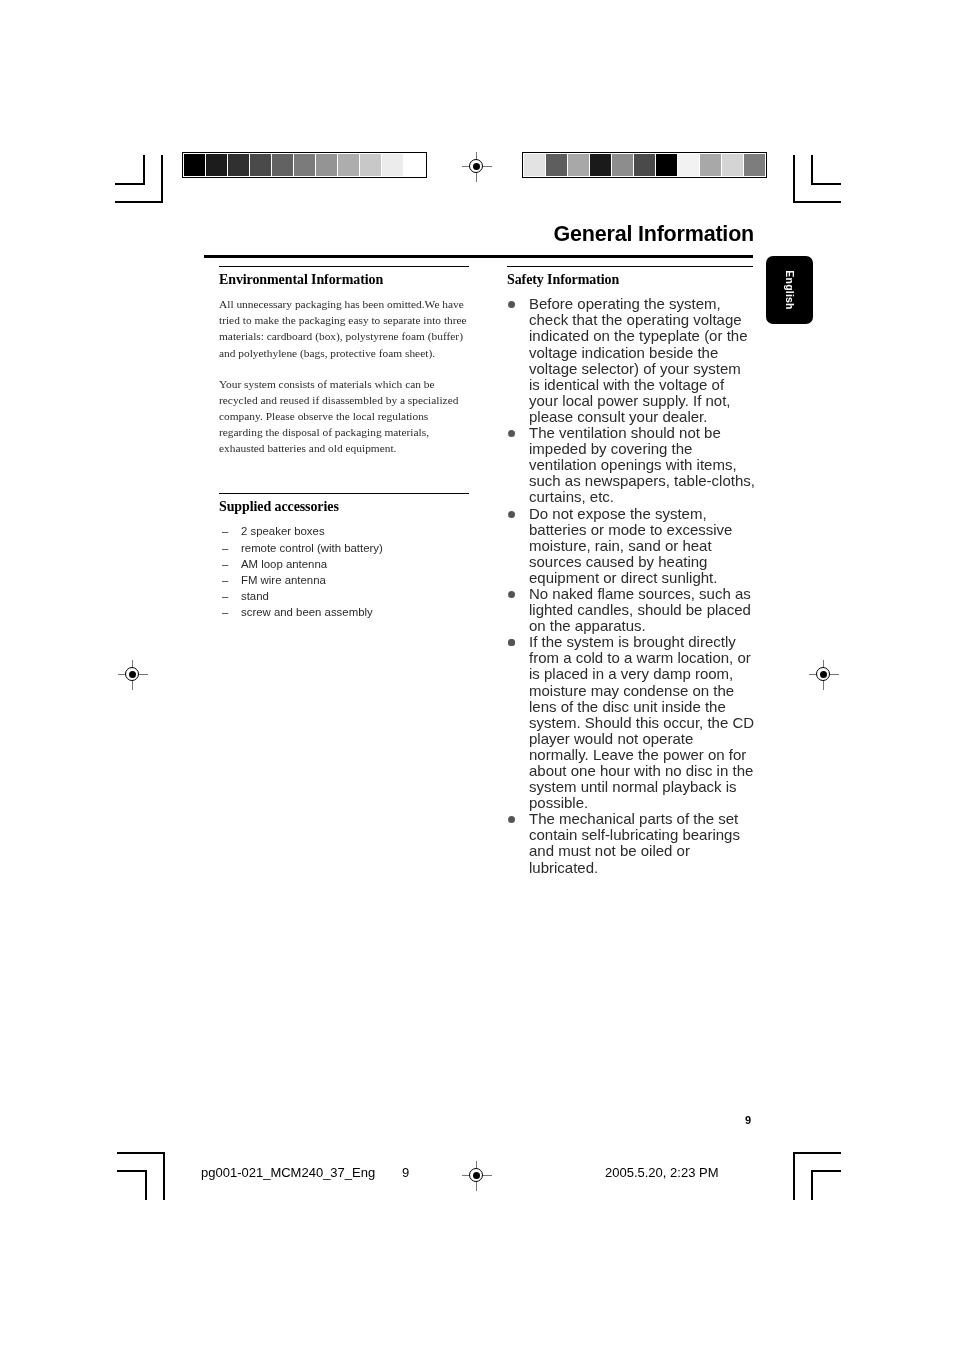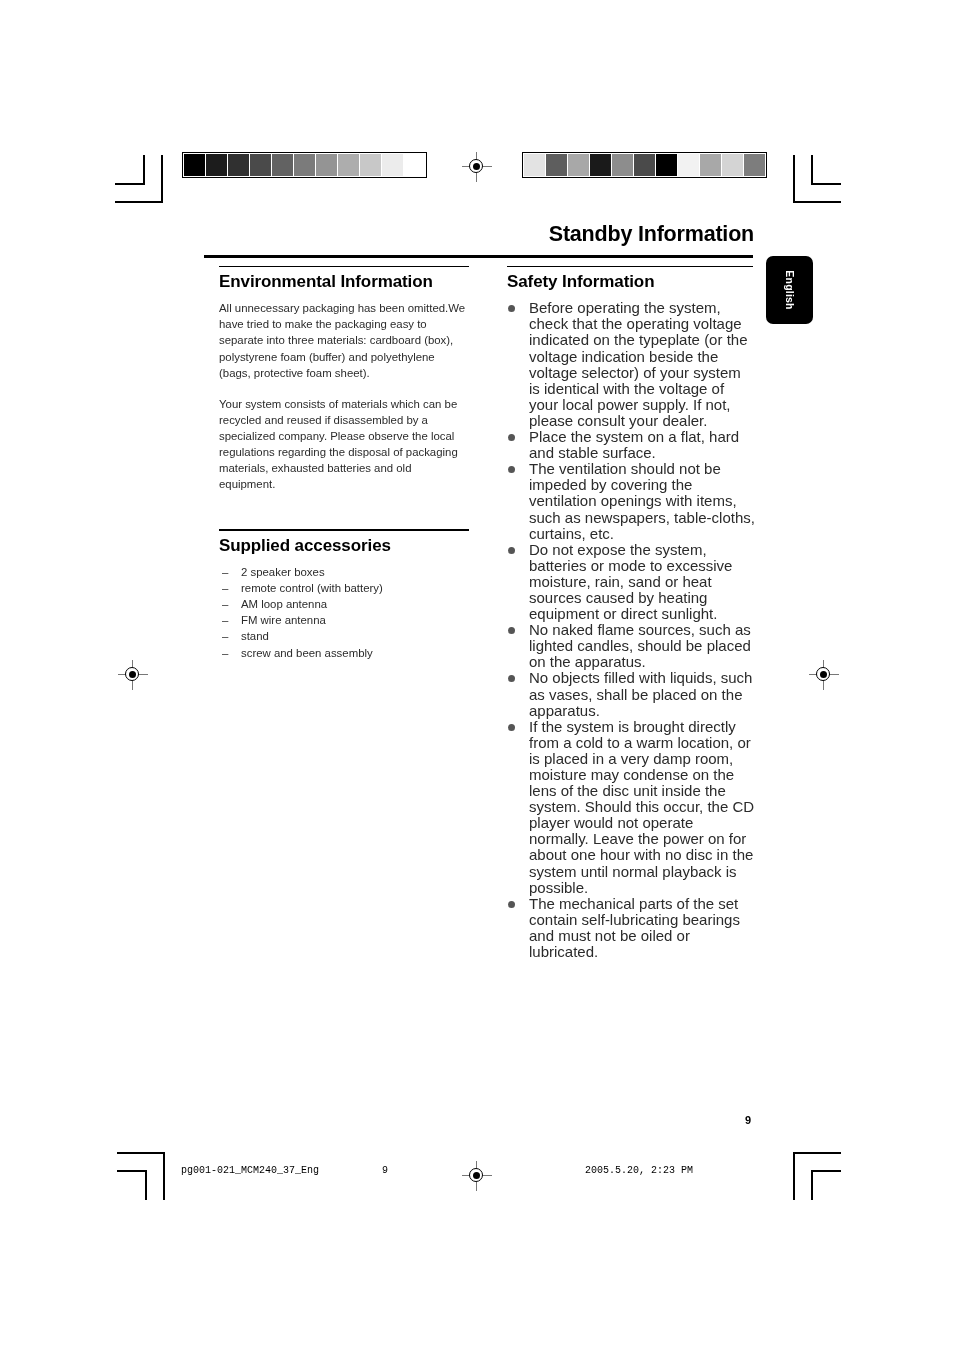--- a/index.html
+++ b/index.html
@@ -122,31 +122,33 @@
 
   .sub-rule {
     height: 1.3px;
     background: #000;
     margin-bottom: 5px;
   }
   .sub-rule.left-rule  { width: 250px; }
   .sub-rule.right-rule { width: 246px; }
 
   h2.sub-head {
-    font-size: 17px;
+    font-size: 14px;
     font-weight: bold;
     margin: 0 0 8px 0;
     letter-spacing: -0.1px;
+    font-family: Liberation Serif, serif;
   }
 
   p.body-text {
     font-size: 11.4px;
     line-height: 16.1px;
     margin: 0 0 15px 0;
     color: #2b2b2b;
+    font-family: Liberation Serif, serif;
   }
   p.body-text:last-child { margin-bottom: 0; }
 
   .section-gap { height: 22px; }
 
   
   ul.dash-list {
     list-style: none;
     margin: 0;
     padding: 0;
@@ -196,24 +198,25 @@
   .page-number {
     position: absolute;
     left: 745px;
     top: 1114px;
     font-size: 11px;
     font-weight: bold;
   }
 
   .footer-text {
     position: absolute;
-    font-size: 10px;
+    font-size: 13px;
     color: #000;
-    font-family: Liberation Mono, monospace;
+    font-family: Liberation Sans, sans-serif;
     white-space: nowrap;
+    margin-left: 20px;
   }
   .footer-file { left: 181px; top: 1165px; }
   .footer-page { left: 382px; top: 1165px; }
   .footer-date { left: 585px; top: 1165px; }
 </style>
 </head>
 <body>
 
 <div id="page">
 
@@ -282,21 +285,21 @@
       <div class="swatch" style="background: rgb(26, 26, 26);"></div>
       <div class="swatch" style="background: rgb(141, 141, 141);"></div>
       <div class="swatch" style="background: rgb(74, 74, 74);"></div>
       <div class="swatch" style="background: rgb(0, 0, 0);"></div>
       <div class="swatch" style="background: rgb(242, 242, 242);"></div>
       <div class="swatch" style="background: rgb(168, 168, 168);"></div>
       <div class="swatch" style="background: rgb(212, 212, 212);"></div>
       <div class="swatch" style="background: rgb(125, 125, 125);"></div>
     </div>
 
-  <div class="page-title">Standby Information</div>
+  <div class="page-title">General Information</div>
   <div class="title-rule"></div>
 
   <div class="lang-tab">
     <span class="lang-text">English</span>
   </div>
 
   <div class="column col-left">
 
     <div class="sub-rule left-rule"></div>
     <h2 class="sub-head">Environmental Information</h2>
@@ -317,25 +320,24 @@
         <li><span class="dash">–</span><span>stand</span></li>
         <li><span class="dash">–</span><span>screw and been assembly</span></li>
       </ul>
   </div>
 
   <div class="column col-right">
     <div class="sub-rule right-rule"></div>
     <h2 class="sub-head">Safety Information</h2>
     <ul class="bullet-list" id="safety-list">
         <li><span class="bullet"></span><span>Before operating the system, check that the operating voltage indicated on the typeplate (or the voltage indication beside the voltage selector) of your system is identical with the voltage of your local power supply. If not, please consult your dealer.</span></li>
-        <li><span class="bullet"></span><span>Place the system on a flat, hard and stable surface.</span></li>
         <li><span class="bullet"></span><span>The ventilation should not be impeded by covering the ventilation openings with items, such as newspapers, table-cloths, curtains, etc.</span></li>
         <li><span class="bullet"></span><span>Do not expose the system, batteries or mode to excessive moisture, rain, sand or heat sources caused by heating equipment or direct sunlight.</span></li>
         <li><span class="bullet"></span><span>No naked flame sources, such as lighted candles, should be placed on the apparatus.</span></li>
-        <li><span class="bullet"></span><span>No objects filled with liquids, such as vases, shall be placed on the apparatus.</span></li>
+        <li><span class="bullet"></span></li>
         <li><span class="bullet"></span><span>If the system is brought directly from a cold to a warm location, or is placed in a very damp room, moisture may condense on the lens of the disc unit inside the system. Should this occur, the CD player would not operate normally. Leave the power on for about one hour with no disc in the system until normal playback is possible.</span></li>
         <li><span class="bullet"></span><span>The mechanical parts of the set contain self-lubricating bearings and must not be oiled or lubricated.</span></li>
       </ul>
   </div>
 
   <div class="page-number">9</div>
 
   <div class="footer-text footer-file">pg001-021_MCM240_37_Eng</div>
   <div class="footer-text footer-page">9</div>
   <div class="footer-text footer-date">2005.5.20, 2:23 PM</div>

